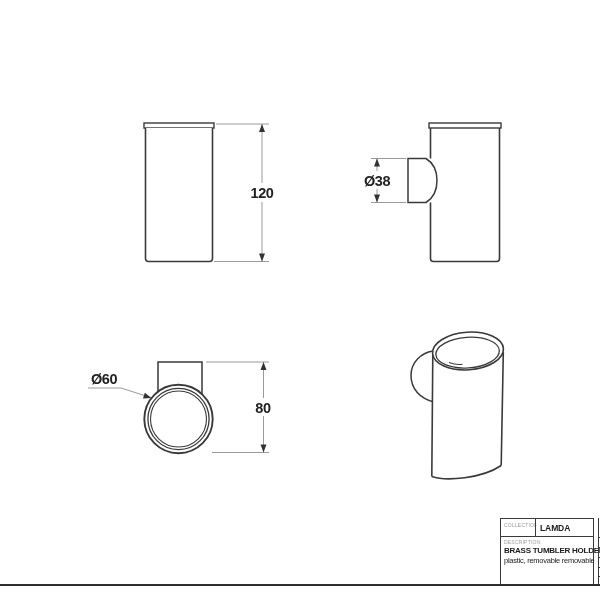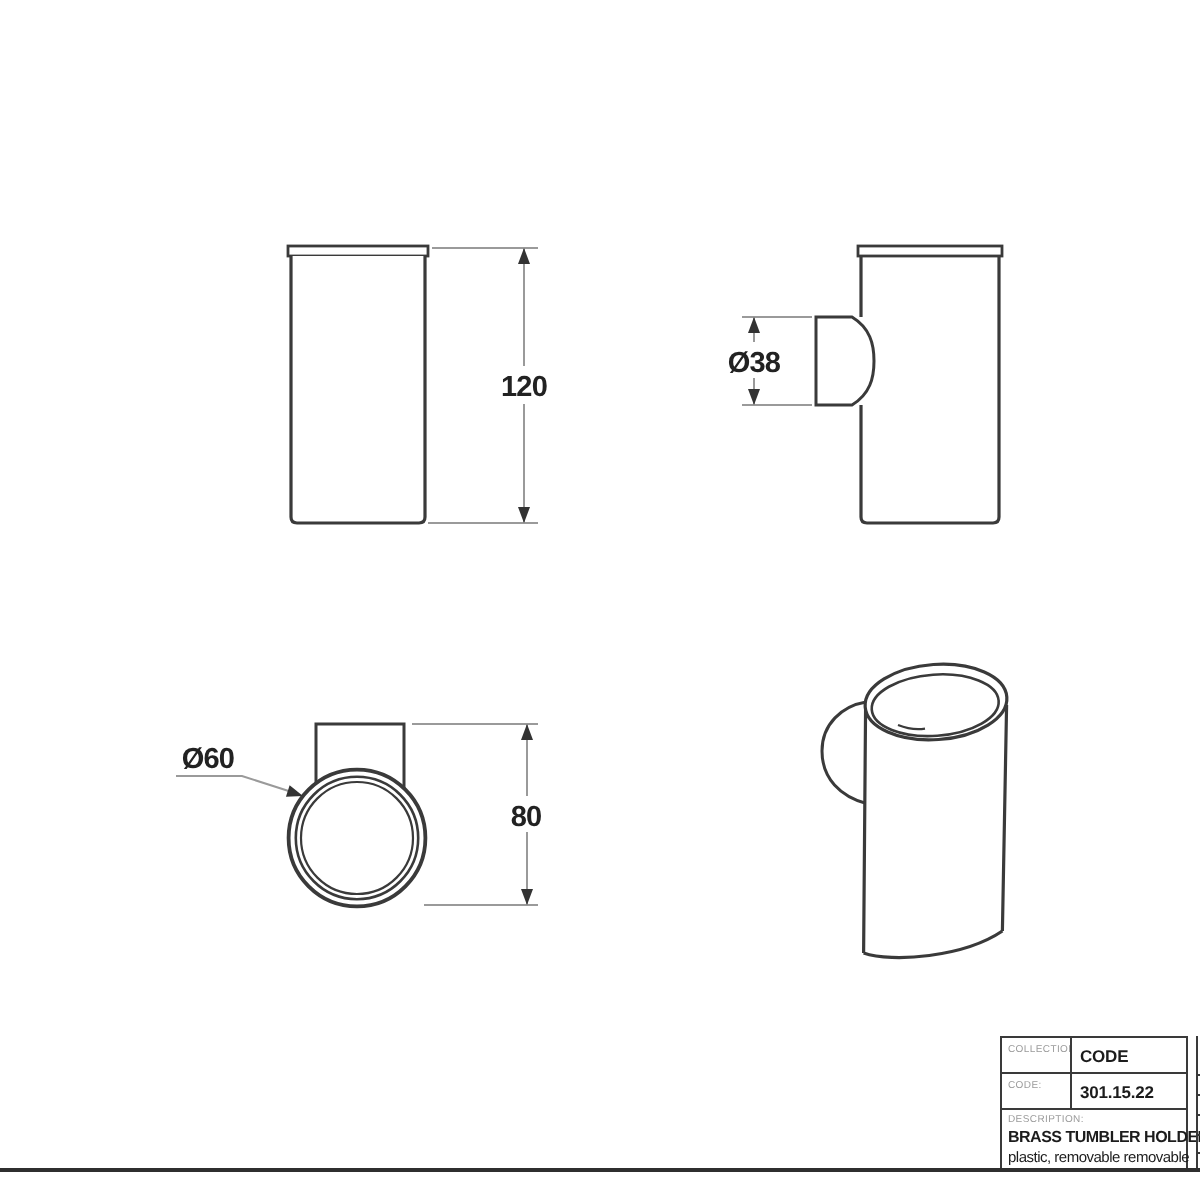--- a/index.html
+++ b/index.html
@@ -102,25 +102,21 @@
       <path d="M431.8,476.5 C446,481.5 482,478.5 501.2,465.5" fill="none" stroke="#3a3a3a" stroke-width="1.6"></path>
       <ellipse cx="468" cy="351" rx="35.5" ry="18.8" transform="rotate(-4 468 351)" fill="#fff" stroke="#3a3a3a" stroke-width="1.6"></ellipse>
       <ellipse cx="467.6" cy="352.6" rx="31.8" ry="15.3" transform="rotate(-4 467.6 352.6)" fill="none" stroke="#3a3a3a" stroke-width="1.3"></ellipse>
       <path d="M449,362.5 q7,2.8 13.5,1.8" fill="none" stroke="#3a3a3a" stroke-width="1.1"></path>
     </g>
   </svg>
 
   <div class="tb">
     <div class="tb-row">
       <div class="tb-label">COLLECTION:</div>
-      <div class="tb-value">CODE</div>
-    </div>
-    <div class="tb-row">
-      <div class="tb-label">CODE:</div>
-      <div class="tb-value">301.15.22</div>
+      <div class="tb-value">LAMDA</div>
     </div>
     <div class="tb-desc">
       <div class="tb-desc-label">DESCRIPTION:</div>
       <div class="tb-desc-l1">BRASS TUMBLER HOLDER</div>
       <div class="tb-desc-l2">plastic, removable removable</div>
     </div>
   </div>
 
   <div class="next-col-line"></div>
   <div class="stub" style="top:537px"></div>

